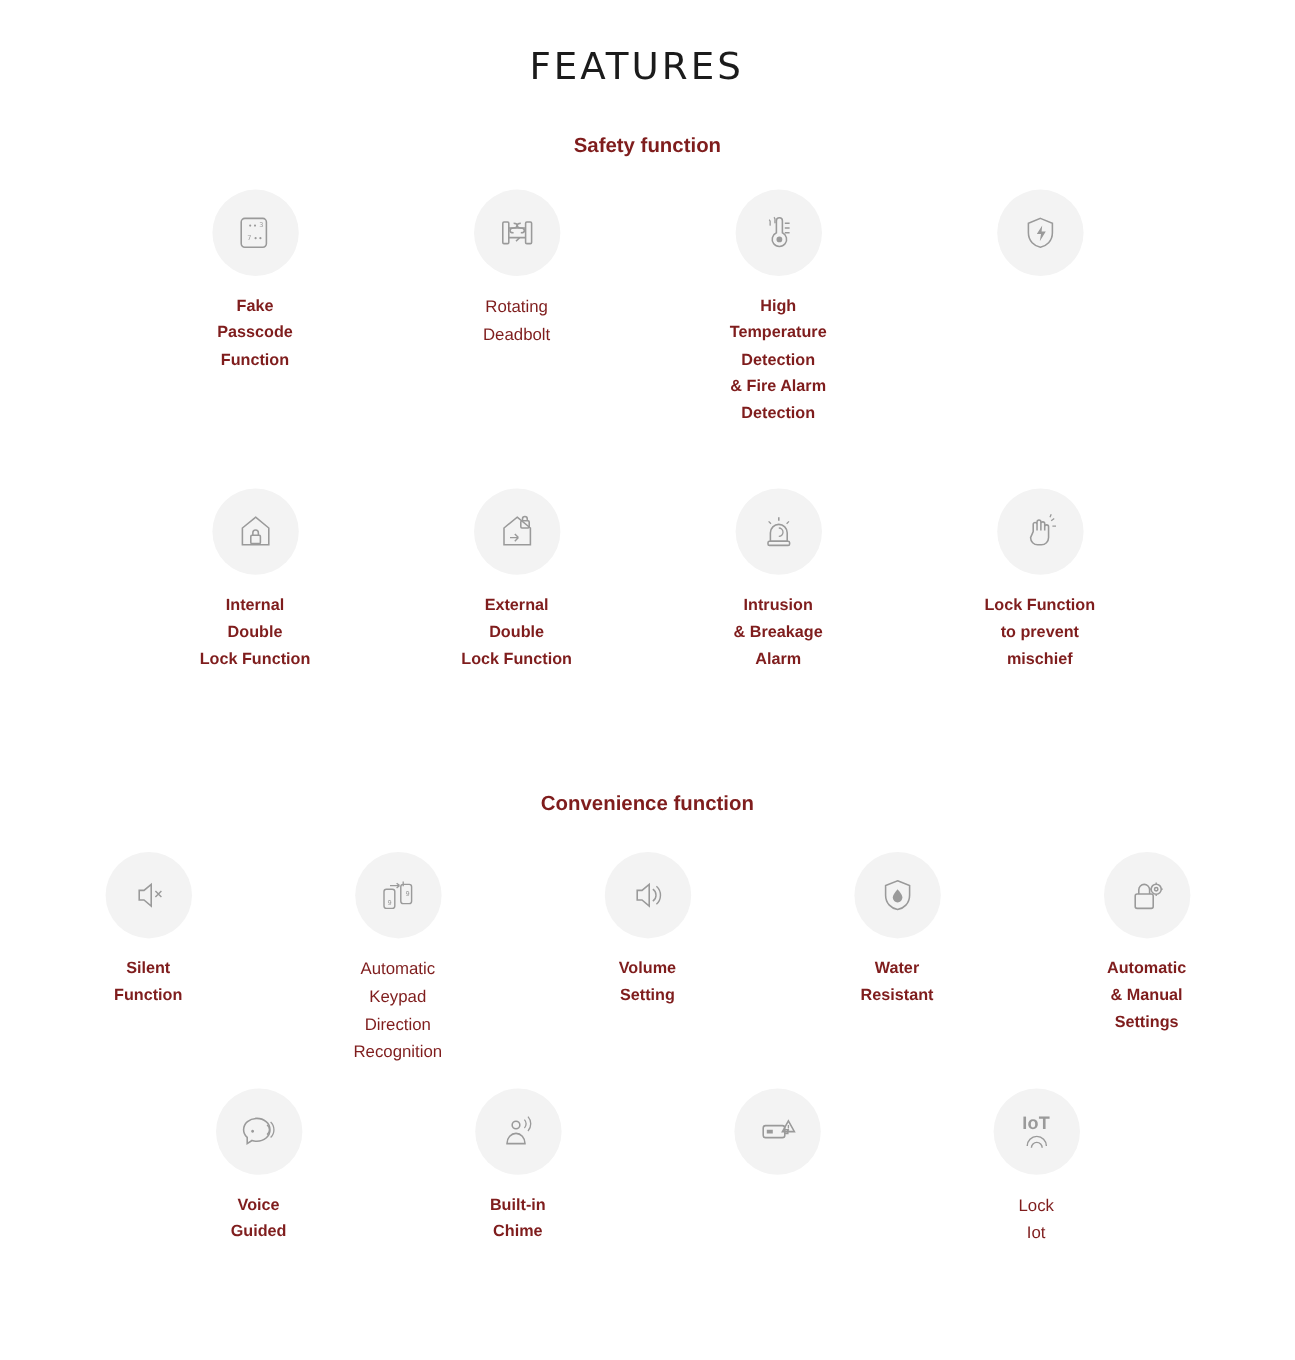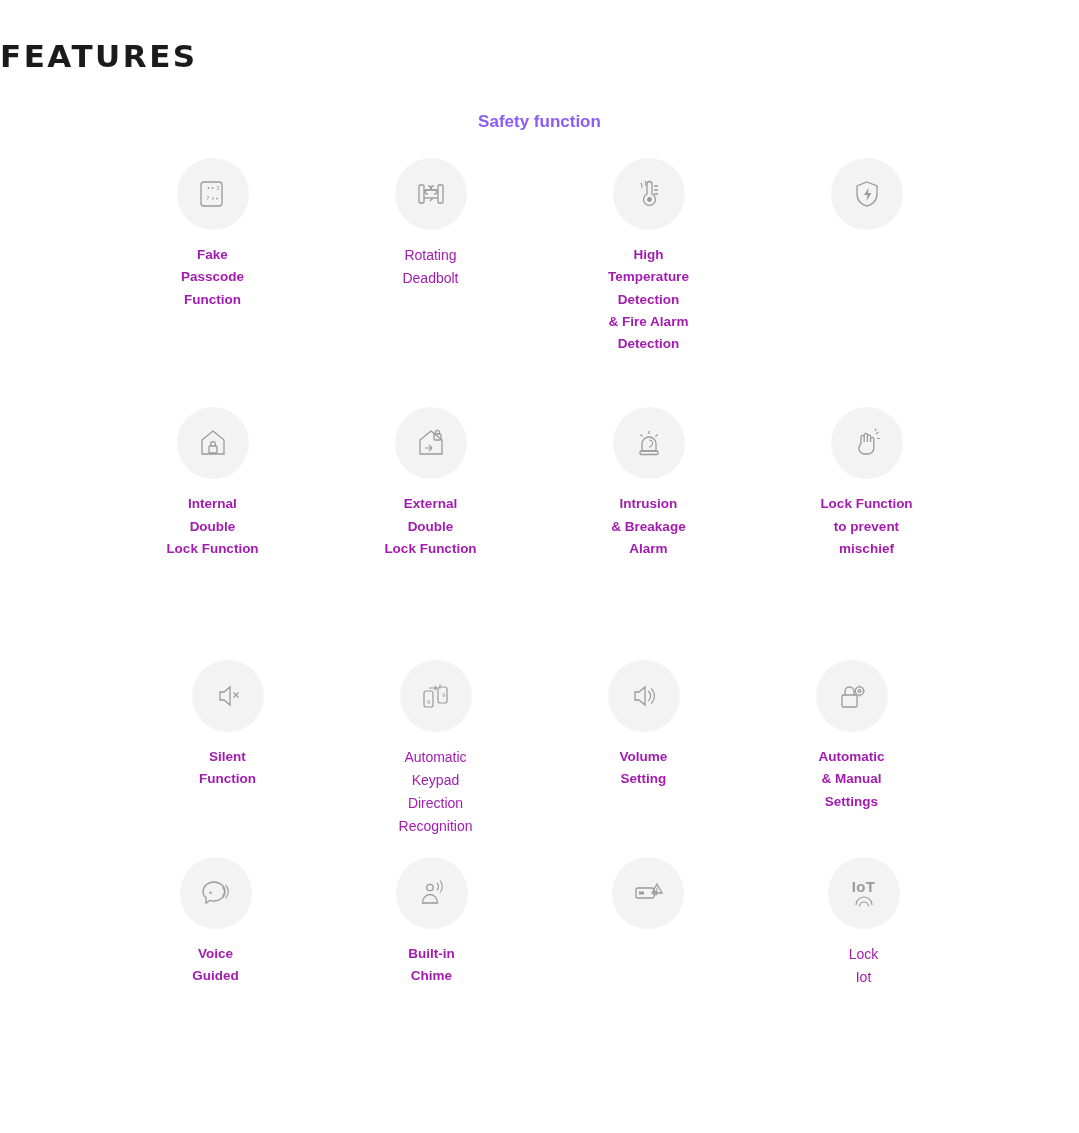--- a/index.html
+++ b/index.html
@@ -14,34 +14,34 @@
     color: #2b2b2b;
     position: relative;
     overflow: hidden;
   }
   .page {
     width: 1079px;
     min-height: 1133px;
     position: relative;
   }
   .main-title {
-    text-align: left;
+    text-align: center;
     font-size: 31px;
-    font-weight: bold;
+    font-weight: normal;
     letter-spacing: 2.5px;
     color: #1b1b1b;
     margin: 20px 18px 0 0;
     padding-top: 18px;
     font-family: "DejaVu Sans", sans-serif;
   }
   .section-title {
     text-align: center;
     font-size: 17px;
     font-weight: bold;
-    color: #8b5cf6;
+    color: #7f1d1d;
     margin-top: 38px;
   }
   .section-title.convenience {
     margin-top: 0;
   }
   .row {
     display: flex;
     justify-content: center;
     align-items: flex-start;
     width: 100%;
@@ -61,21 +61,21 @@
     display: flex;
     align-items: center;
     justify-content: center;
     color: #9a9a9a;
   }
   .circle svg { display: block; }
   .label {
     margin-top: 14px;
     font-size: 13.5px;
     line-height: 1.65;
-    color: #a21caf;
+    color: #7f1d1d;
     white-space: pre-line;
   }
   .label.bold { font-weight: bold; }
   .label.reg { font-weight: normal; font-size: 14px; text-align: center; }
 
   
   .safety-row1 { margin-top: 26px; }
   .safety-row1 .cell { width: 218px; }
   .safety-row2 { margin-top: 52px; }
   .safety-row2 .cell { width: 218px; }
@@ -215,20 +215,21 @@
           <path d="M29 11 l2.5 -2 M30 15.5 h3 M28 8 l1 -2.5" stroke-width="1.1"></path>
         </svg>
       </div>
       <div class="label bold">Lock Function
 to prevent
 mischief</div>
     </div>
   </div>
 
   <div class="convenience-wrap">
+    <div class="section-title convenience">Convenience function</div>
 
     <div class="row conv-row1">
 
       <div class="cell">
         <div class="circle">
           <svg width="40" height="40" viewBox="0 0 40 40" fill="none" stroke="#9a9a9a" stroke-width="1.3">
             <path d="M12 16 h4 l6 -5 v18 l-6 -5 h-4 z"></path>
             <path d="M25.5 16.5 l5 5 M30.5 16.5 l-5 5" stroke-width="1.2"></path>
           </svg>
         </div>
@@ -258,20 +259,30 @@
           <svg width="40" height="40" viewBox="0 0 40 40" fill="none" stroke="#9a9a9a" stroke-width="1.3">
             <path d="M11 16 h4 l6 -5 v18 l-6 -5 h-4 z"></path>
             <path d="M24 15 a6 6 0 0 1 0 10" stroke-width="1.2"></path>
             <path d="M27 12.5 a10 10 0 0 1 0 15" stroke-width="1.2"></path>
           </svg>
         </div>
         <div class="label bold">Volume
 Setting</div>
       </div>
 
+      <div class="cell">
+        <div class="circle">
+          <svg width="40" height="40" viewBox="0 0 40 40" fill="none" stroke="#9a9a9a" stroke-width="1.3">
+            <path d="M20 8 l10 4 v8 c0 7 -5 11 -10 12 c-5 -1 -10 -5 -10 -12 v-8 z"></path>
+            <path d="M20 15 c2.6 3.2 4 5 4 7 a4 4 0 0 1 -8 0 c0 -2 1.4 -3.8 4 -7 z" fill="#9a9a9a" stroke="none"></path>
+          </svg>
+        </div>
+        <div class="label bold">Water
+Resistant</div>
+      </div>
 
       <div class="cell">
         <div class="circle">
           <svg width="40" height="40" viewBox="0 0 40 40" fill="none" stroke="#9a9a9a" stroke-width="1.3">
             <rect x="10" y="19" width="15" height="12" rx="1.6"></rect>
             <path d="M13 19 v-3.5 a4.5 4.5 0 0 1 9 0 v3.5"></path>
             <circle cx="27.5" cy="15" r="4.2"></circle>
             <circle cx="27.5" cy="15" r="1.4"></circle>
             <path d="M27.5 9.4 v1.2 M27.5 19.4 v1.2 M22 15 h1.2 M31.8 15 h1.2" stroke-width="1.1"></path>
           </svg>

